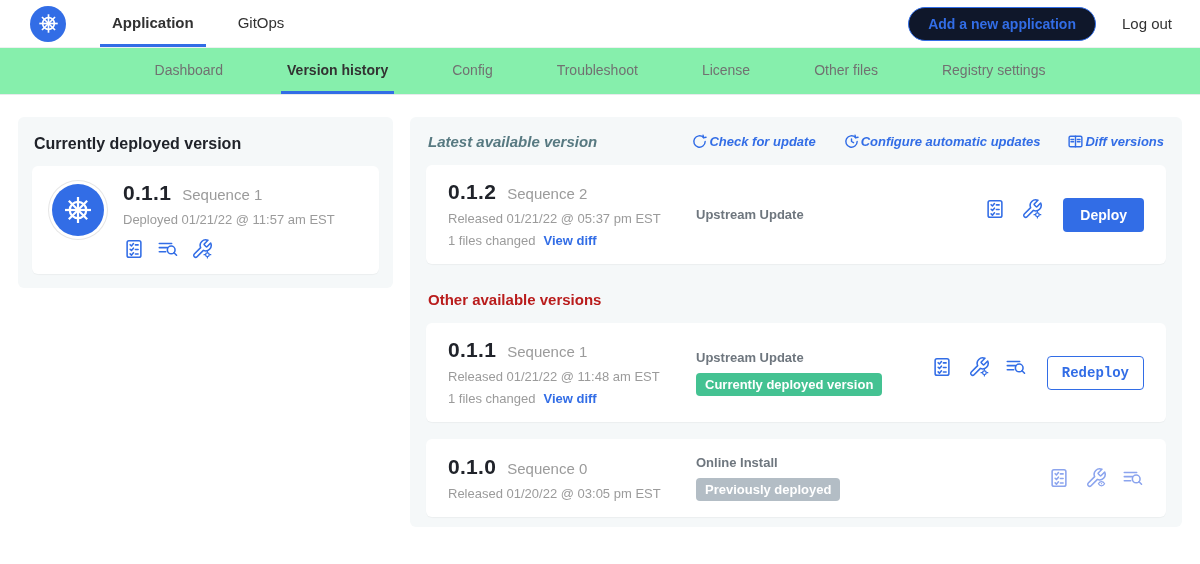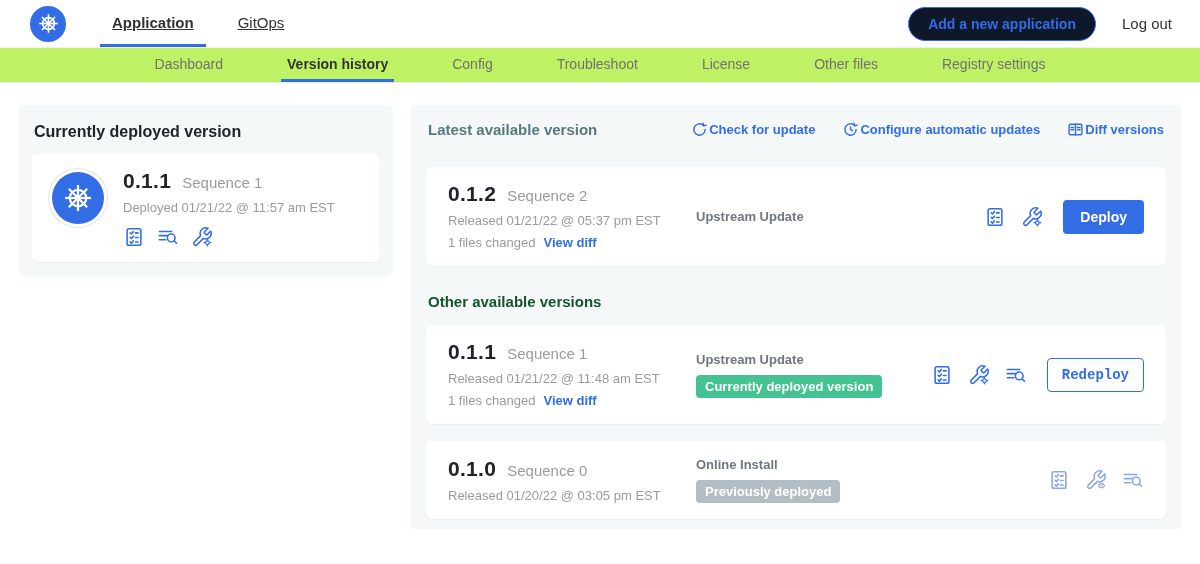--- a/index.html
+++ b/index.html
@@ -12,30 +12,30 @@
   svg.ic { fill:none; stroke:currentColor; stroke-width:1.7; stroke-linecap:round; stroke-linejoin:round; width:22px; height:22px; display:block; }
   svg.ic-sm { width:17px; height:17px; stroke-width:2; }
 
   
   .app-header { height:47px; display:flex; align-items:stretch; padding:0 28px 0 30px; background:#fff; }
   .logo-circ { width:36px; height:36px; border-radius:50%; background:#326de6; align-self:center;
                display:flex; align-items:center; justify-content:center; flex:none; }
   .logo-circ svg { width:27px; height:27px; }
   .htabs { display:flex; margin-left:34px; }
   .htab { display:flex; align-items:center; padding:0 12px; margin-right:20px; font-size:15px;
-          border-bottom:3px solid transparent; cursor:pointer;text-decoration:underline; }
+          border-bottom:3px solid transparent; cursor:pointer; }
   .htab.active { font-weight:bold; border-color:#326de6; }
   .hright { margin-left:auto; display:flex; align-items:center; gap:26px; }
   .pill-btn { background:#0f172a; color:#326de6; border:1px solid #326de6; border-radius:17px;
               padding:8px 19px; font-size:14px; font-weight:bold; cursor:pointer;
               font-family:inherit; }
   .logout { font-size:15px; cursor:pointer; }
 
   
-  .subnav { height:36px; background:#bef264; border-top:1px solid #eef0f1; border-bottom:1px solid #e7eaec;
+  .subnav { height:48px; background:#86efac; border-top:1px solid #eef0f1; border-bottom:1px solid #e7eaec;
             display:flex; justify-content:center; gap:52px; }
   .stab { display:flex; align-items:center; padding:0 6px; font-size:14px; color:#717171;
           border-bottom:3px solid transparent; cursor:pointer; }
   .stab.active { color:#323232; font-weight:bold; border-color:#326de6; }
 
   
   main { display:flex; gap:17px; padding:22px 18px 0; align-items:flex-start; }
 
   .cur-card { width:375px; flex:none; background:#f5f8f9; border-radius:6px; padding:14px; }
   .cur-card h2 { font-size:16px; font-weight:bold; margin:4px 2px 13px; color:#20232a; }
@@ -45,44 +45,44 @@
              display:flex; align-items:center; justify-content:center;
              box-shadow:0 0 0 3px #fff, 0 0 0 4px #e6e6e6; }
   .biglogo svg { width:38px; height:38px; }
   .vline { display:flex; align-items:baseline; gap:11px; }
   .ver { font-size:21px; font-weight:bold; color:#20232a; letter-spacing:.3px; line-height:1.05; }
   .seq { font-size:15px; color:#9b9b9b; }
   .muted-line { font-size:13px; color:#9b9b9b; margin-top:8px; }
   .cur-icons { display:flex; gap:12px; margin-top:11px; color:#326de6; align-items:center; }
 
   .panel { flex:1; background:#f5f8f9; border-radius:6px; padding:14px 16px 10px; }
-  .panel-head { display:flex; align-items:flex-end; margin:2px 2px 29px; }
+  .panel-head { display:flex; align-items:flex-end; margin:2px 2px 15px;font-style:italic; }
   .panel-head h2 { font-size:15px; color:#577981; margin:0; font-weight:bold; }
   .actions { margin-left:auto; display:flex; gap:27px; }
   .action { display:flex; align-items:center; gap:1px; color:#326de6; font-size:13px; font-weight:bold; cursor:pointer; }
 
   .vcard { background:#fff; border-radius:6px; padding:16px 22px; display:flex; align-items:center;
            box-shadow:0 1px 1px rgba(0,0,0,.04); }
   .vleft { width:248px; flex:none; }
   .vmid { flex:1; }
   .source { font-size:13px; font-weight:bold; color:#6e767e; }
   .badge { display:inline-block; margin-top:8px; padding:4px 9px; border-radius:4px; color:#fff;
            font-size:13px; font-weight:bold; }
   .badge.green { background:#44c292; }
   .badge.gray  { background:#b3bdc5; }
-  .vright { display:flex; align-items:center; gap:15px; color:#326de6; }
+  .vright { display:flex; gap:15px; color:#326de6; }
   .vright.dim { color:#8ba4ee; }
   .icon-btn { cursor:pointer; display:flex; }
   .deploy-btn { background:#326de6; color:#fff; border:none; border-radius:4px; padding:9px 17px;
                 font-size:14px; font-weight:bold; margin-left:5px; cursor:pointer; font-family:inherit; }
   .redeploy-btn { background:#fff; color:#326de6; border:1px solid #326de6; border-radius:4px;
                   padding:8px 14px; font-size:14px; font-weight:bold; margin-left:5px; cursor:pointer; font-family:Liberation Mono, monospace; }
   .files-line { display:flex; gap:8px; margin-top:7px; font-size:13px; color:#9b9b9b; }
   .viewdiff { color:#326de6; font-weight:bold; cursor:pointer; }
-  .other-title { font-size:15px; color:#14532d; font-weight:bold; margin:27px 2px 15px; }
+  .other-title { font-size:15px; color:#b91c1c; font-weight:bold; margin:27px 2px 15px; }
   .gap16 { margin-bottom:17px; }
 </style>
 </head>
 <body>
 
 <header class="app-header">
   <div class="logo-circ">
     <svg viewBox="0 0 24 24">
       <g stroke="#fff" fill="none" stroke-width="1.5">
         <circle cx="12" cy="12" r="5.2"></circle>

